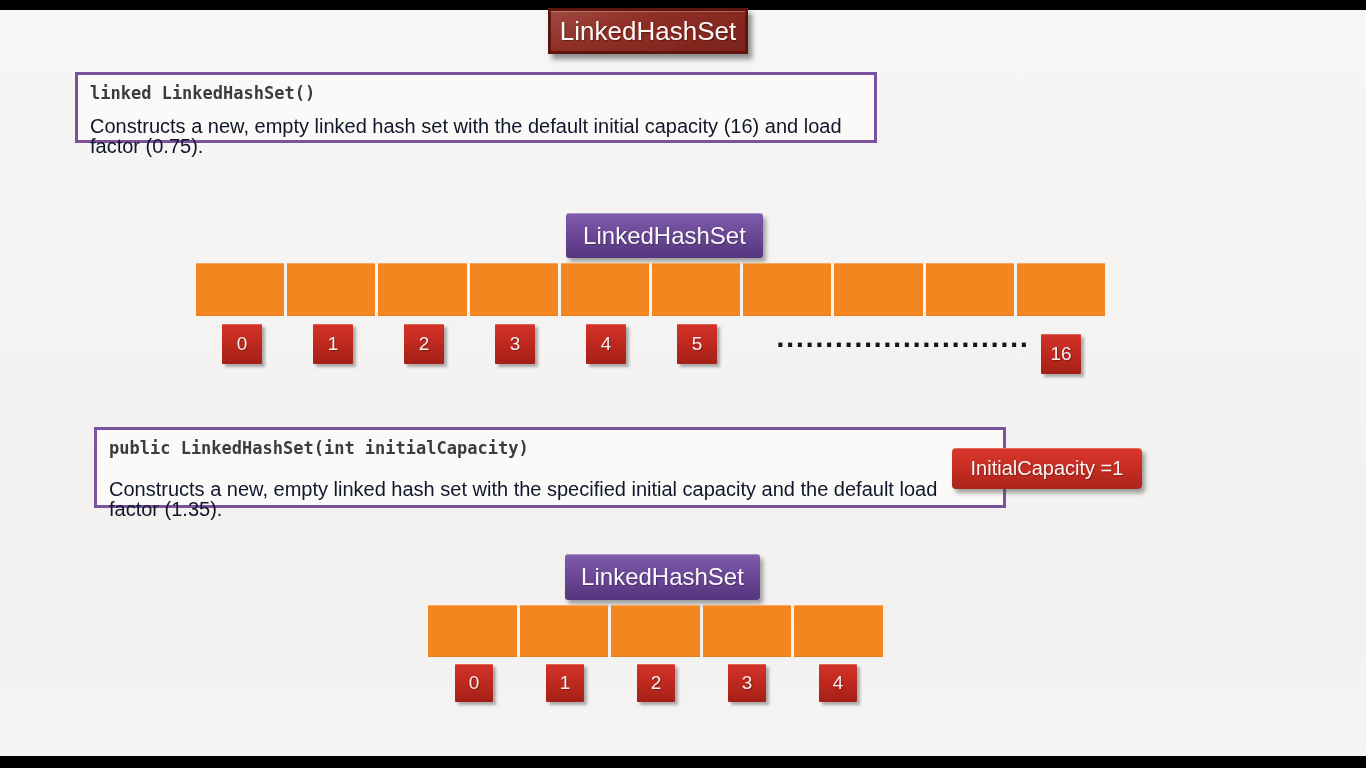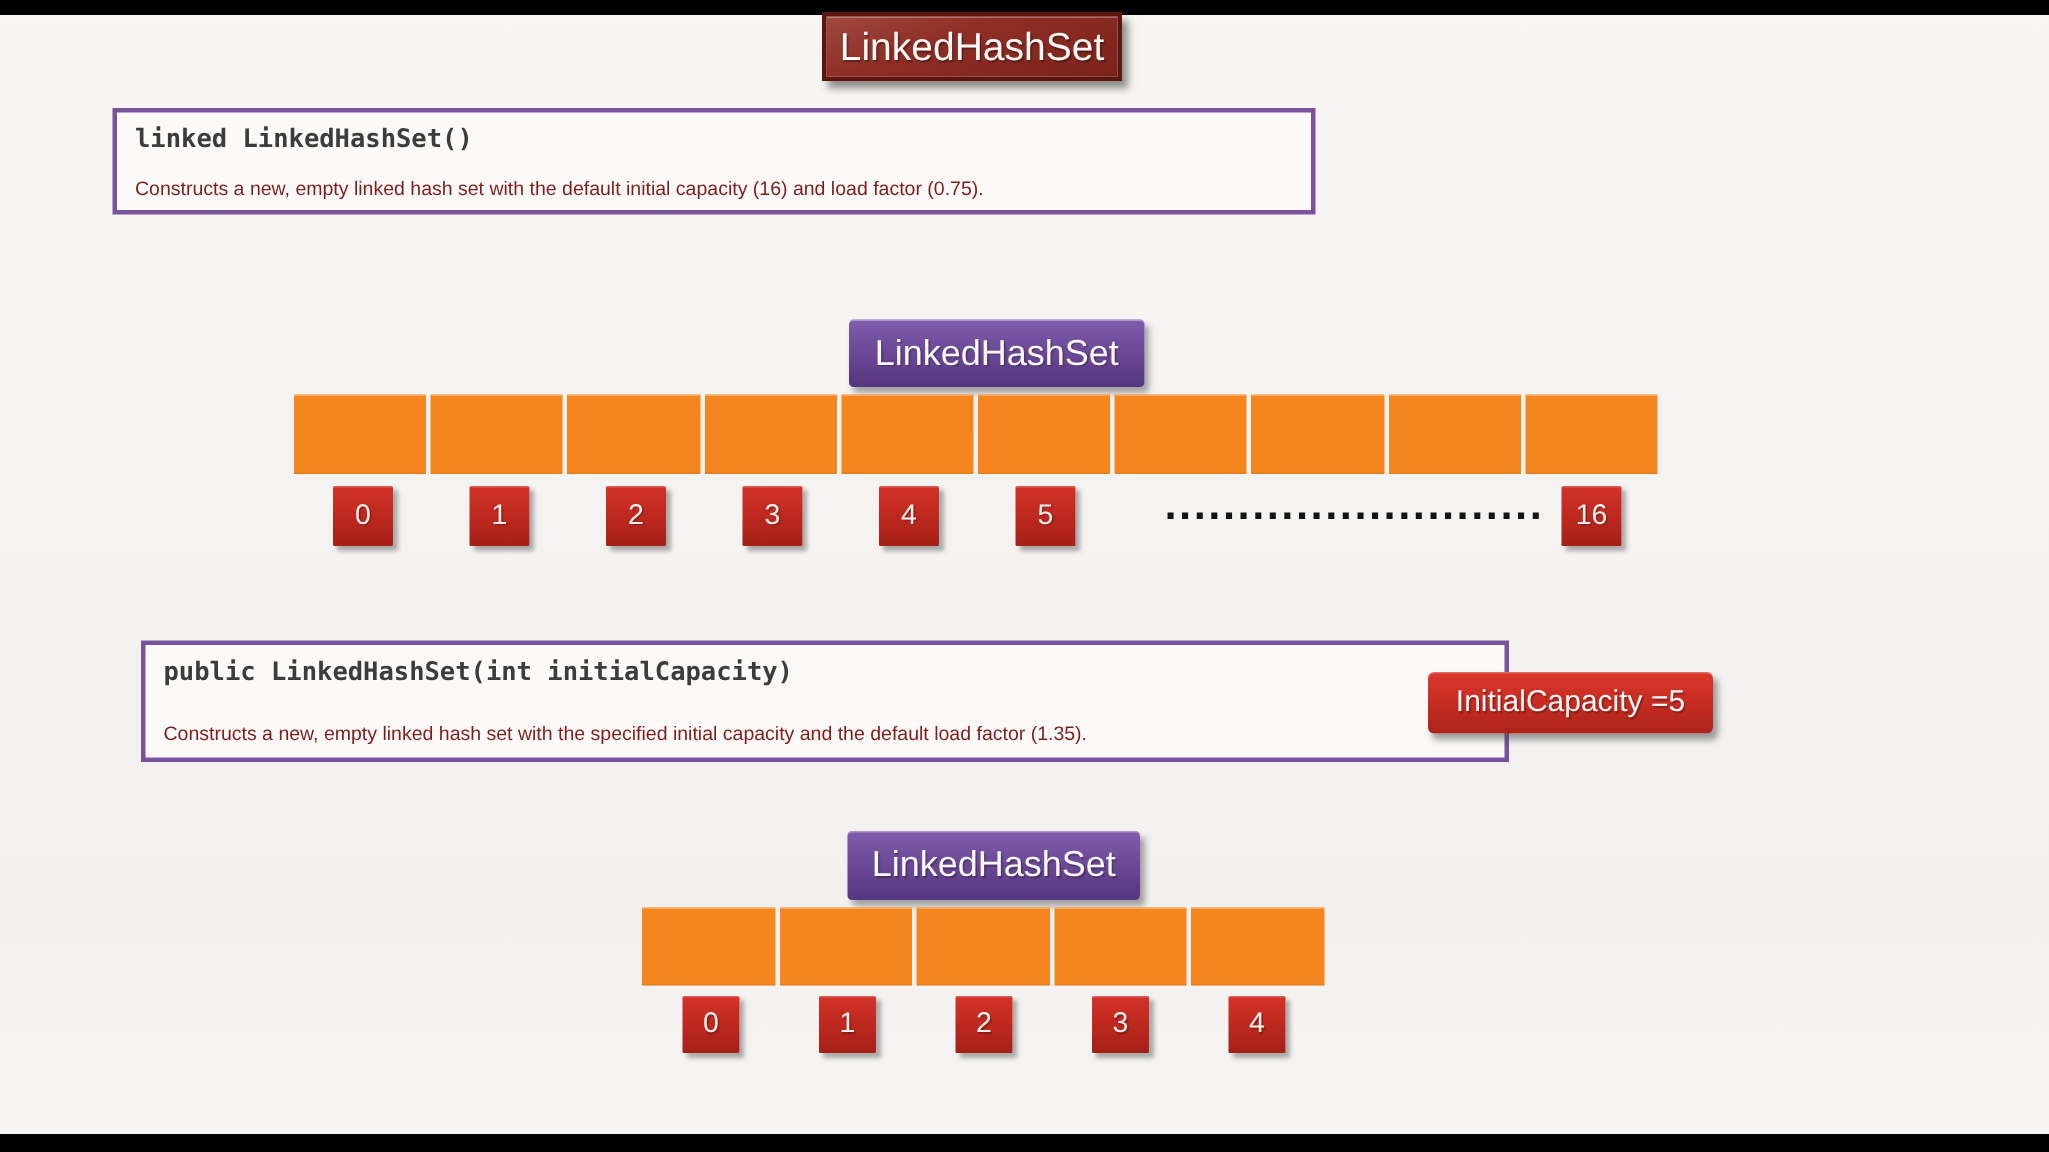--- a/index.html
+++ b/index.html
@@ -32,21 +32,21 @@
     border:3px solid #7b529e;
     background:#fbfaf8;
     padding:6px 12px 8px 12px;
   }
   .codebox .code {
     font-family:"DejaVu Sans Mono","Liberation Mono",monospace;
     font-weight:bold; font-size:17px; color:#3c3c3c; line-height:24px;
     white-space:pre;
   }
   .codebox .desc {
-    font-size:13px; color:#7f1d1d; line-height:20px;
+    font-size:20px; color:#0f172a; line-height:20px;
   }
   .codebox.first { left:75px; top:72px; width:802px; height:71px; }
   .codebox.first .desc { margin-top:11px; }
   .codebox.second { left:94px; top:427px; width:912px; height:81px; }
   .codebox.second .desc { margin-top:19px; }
 
   
   .plabel {
     position:absolute;
     background:linear-gradient(180deg,#7f5dac 0%,#6c4997 48%,#5d3c87 80%,#563680 100%);
@@ -131,28 +131,28 @@
     <div class="cell"></div>
   </div>
 
   <div class="idx" style="left:222px; top:324px;">0</div>
   <div class="idx" style="left:313px; top:324px;">1</div>
   <div class="idx" style="left:404px; top:324px;">2</div>
   <div class="idx" style="left:495px; top:324px;">3</div>
   <div class="idx" style="left:586px; top:324px;">4</div>
   <div class="idx" style="left:677px; top:324px;">5</div>
   <div class="dots">..........................</div>
-  <div class="idx" style="left:1041px; top:324px;">16</div>
+  <div class="idx" style="left:1041px; top:334px;">16</div>
 
   <div class="codebox second">
     <div class="code">public LinkedHashSet(int initialCapacity)</div>
     <div class="desc">Constructs a new, empty linked hash set with the specified initial capacity and the default load factor (1.35).</div>
   </div>
 
-  <div class="cap-badge">InitialCapacity =5</div>
+  <div class="cap-badge">InitialCapacity =1</div>
 
   <div class="plabel two">LinkedHashSet</div>
 
   <div class="array two">
     <div class="cell"></div>
     <div class="cell"></div>
     <div class="cell"></div>
     <div class="cell"></div>
     <div class="cell"></div>
   </div>

